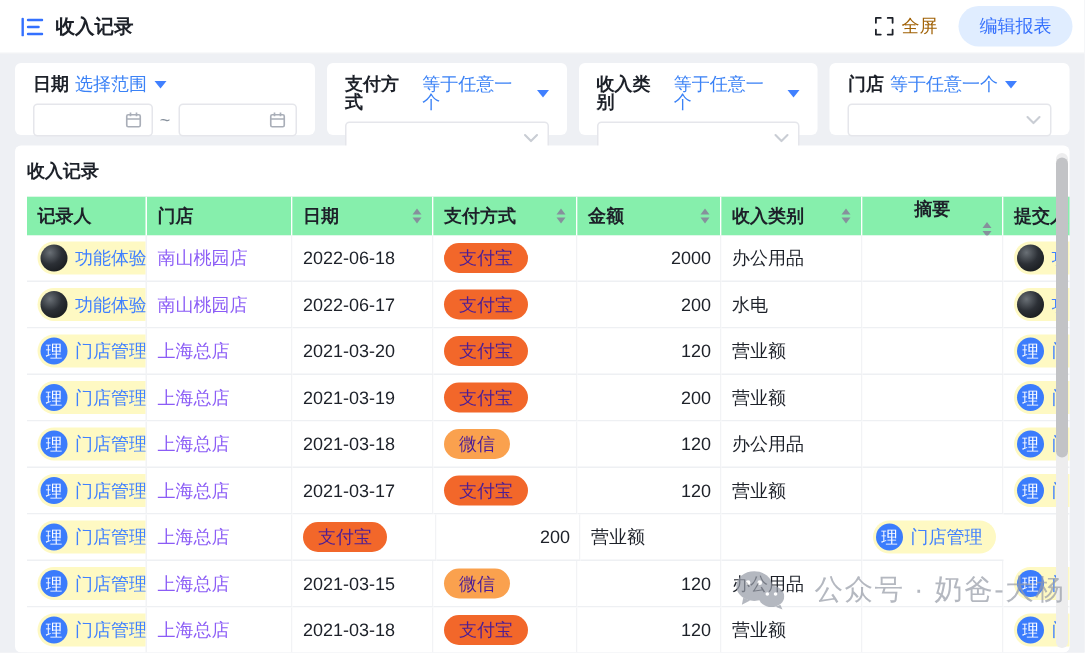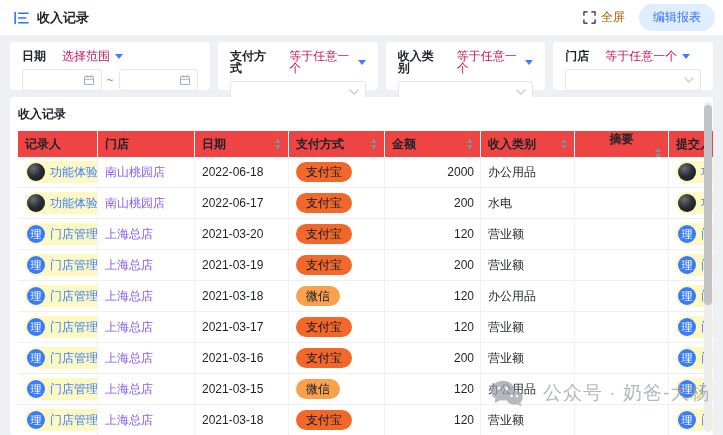--- a/index.html
+++ b/index.html
@@ -26,42 +26,42 @@
     padding: 5px 14px; border-radius: 14px;
     font-family: inherit;
   }
 
   
   .filters { display: flex; gap: 8px; margin: 6px 10px 0; }
   .filter-card { background: #fff; border-radius: 4px; padding: 8px 12px 10px; height: 48px; flex: 1; }
   .filter-card.date-card { flex: 0 0 200px; }
   .f-head { display: flex; align-items: center; font-size: 12px; line-height: 12px; }
   .f-label { font-weight: 700; color: #1d2129; }
-  .f-cond { color: #be185d; margin-left: 16px; display: flex; align-items: center; gap: 5px; cursor: pointer; }
+  .f-cond { color: #3b82f6; margin-left: 4px; display: flex; align-items: center; gap: 5px; cursor: pointer; }
   .caret-down { width: 0; height: 0; border-left: 4px solid transparent; border-right: 4px solid transparent; border-top: 5px solid #4080ff; }
   .f-controls { margin-top: 7px; display: flex; align-items: center; gap: 5px; }
   .f-input, .f-select {
     height: 22px; border: 1px solid #e5e6eb; border-radius: 3px; background: #fff;
     flex: 1; display: flex; align-items: center; justify-content: flex-end; padding: 0 6px;
   }
   .tilde { color: #86909c; font-size: 12px; }
 
   
   .table-card {
     position: relative; margin: 7px 10px 0; background: #fff; border-radius: 4px;
     height: 338px; overflow: hidden; padding: 0 0 0 8px;
   }
   .section-title { font-size: 12px; font-weight: 700; padding: 9px 0 8px 0; color: #1d2129; }
   .table-wrap { width: 697px; overflow: hidden; }
   .t-row { display: flex; width: 745px; }
   .thead .t-row { background: #e9eaec; }
   .hcell {
     height: 26px; display: flex; align-items: center; padding: 0 7px;
     font-size: 12px; font-weight: 700; color: #1d2129;
-    border-right: 1px solid #fff; background: #ef4444;
+    border-right: 1px solid #fff; background: #86efac;
   }
   .tcell {
     height: 31px; display: flex; align-items: center; padding: 0 7px;
     font-size: 12px; color: #1d2129; background: #fff;
     border-right: 1px solid #f2f3f5; border-bottom: 1px solid #eef0f3;
     overflow: hidden; white-space: nowrap;
   }
   .col-0 { width: 80px; }
   .col-1 { width: 97px; }
   .col-2 { width: 94px; }
@@ -82,21 +82,21 @@
     padding: 0 9px 0 2px; color: #4080ff; font-size: 12px; white-space: nowrap;
     flex: 0 0 auto;
   }
   .avatar { width: 18px; height: 18px; border-radius: 50%; flex: 0 0 18px;
     display: flex; align-items: center; justify-content: center; }
   .avatar.photo { background: radial-gradient(circle at 35% 30%, #6a7076 0%, #2c3036 45%, #101214 100%); }
   .avatar.letter { background: #3b7cfc; color: #fff; font-size: 11px; }
   .link { color: #8b5cf6; cursor: pointer; }
   .badge {
     display: inline-flex; align-items: center; height: 20px; border-radius: 10px;
-    padding: 0 10px; color: #0f172a; font-size: 12px;
+    padding: 0 10px; color: #4c1d95; font-size: 12px;
   }
 
   
   .v-scroll {
     position: absolute; top: 5px; right: 1px; bottom: 3px; width: 8px;
     background: #ededee; border-radius: 4px;
   }
   .v-thumb { position: absolute; top: 3px; left: 0; width: 8px; height: 200px;
     background: #c2c3c6; border-radius: 4px; }
 
@@ -464,23 +464,20 @@
           </div>
           <div class="t-row">
             <div class="tcell col-0">
               <span class="pill">
                 <span class="avatar letter">理</span>
                 <span>门店管理</span>
               </span>
             </div>
             <div class="tcell col-1">
               <span class="link">上海总店</span>
-            </div>
-            <div class="tcell col-2">
-              <span>2021-03-16</span>
             </div>
             <div class="tcell col-3">
               <span class="badge" style="background: rgb(242, 103, 42);">支付宝</span>
             </div>
             <div class="tcell col-4 cell-number">
               <span>200</span>
             </div>
             <div class="tcell col-5">
               <span>营业额</span>
             </div>

